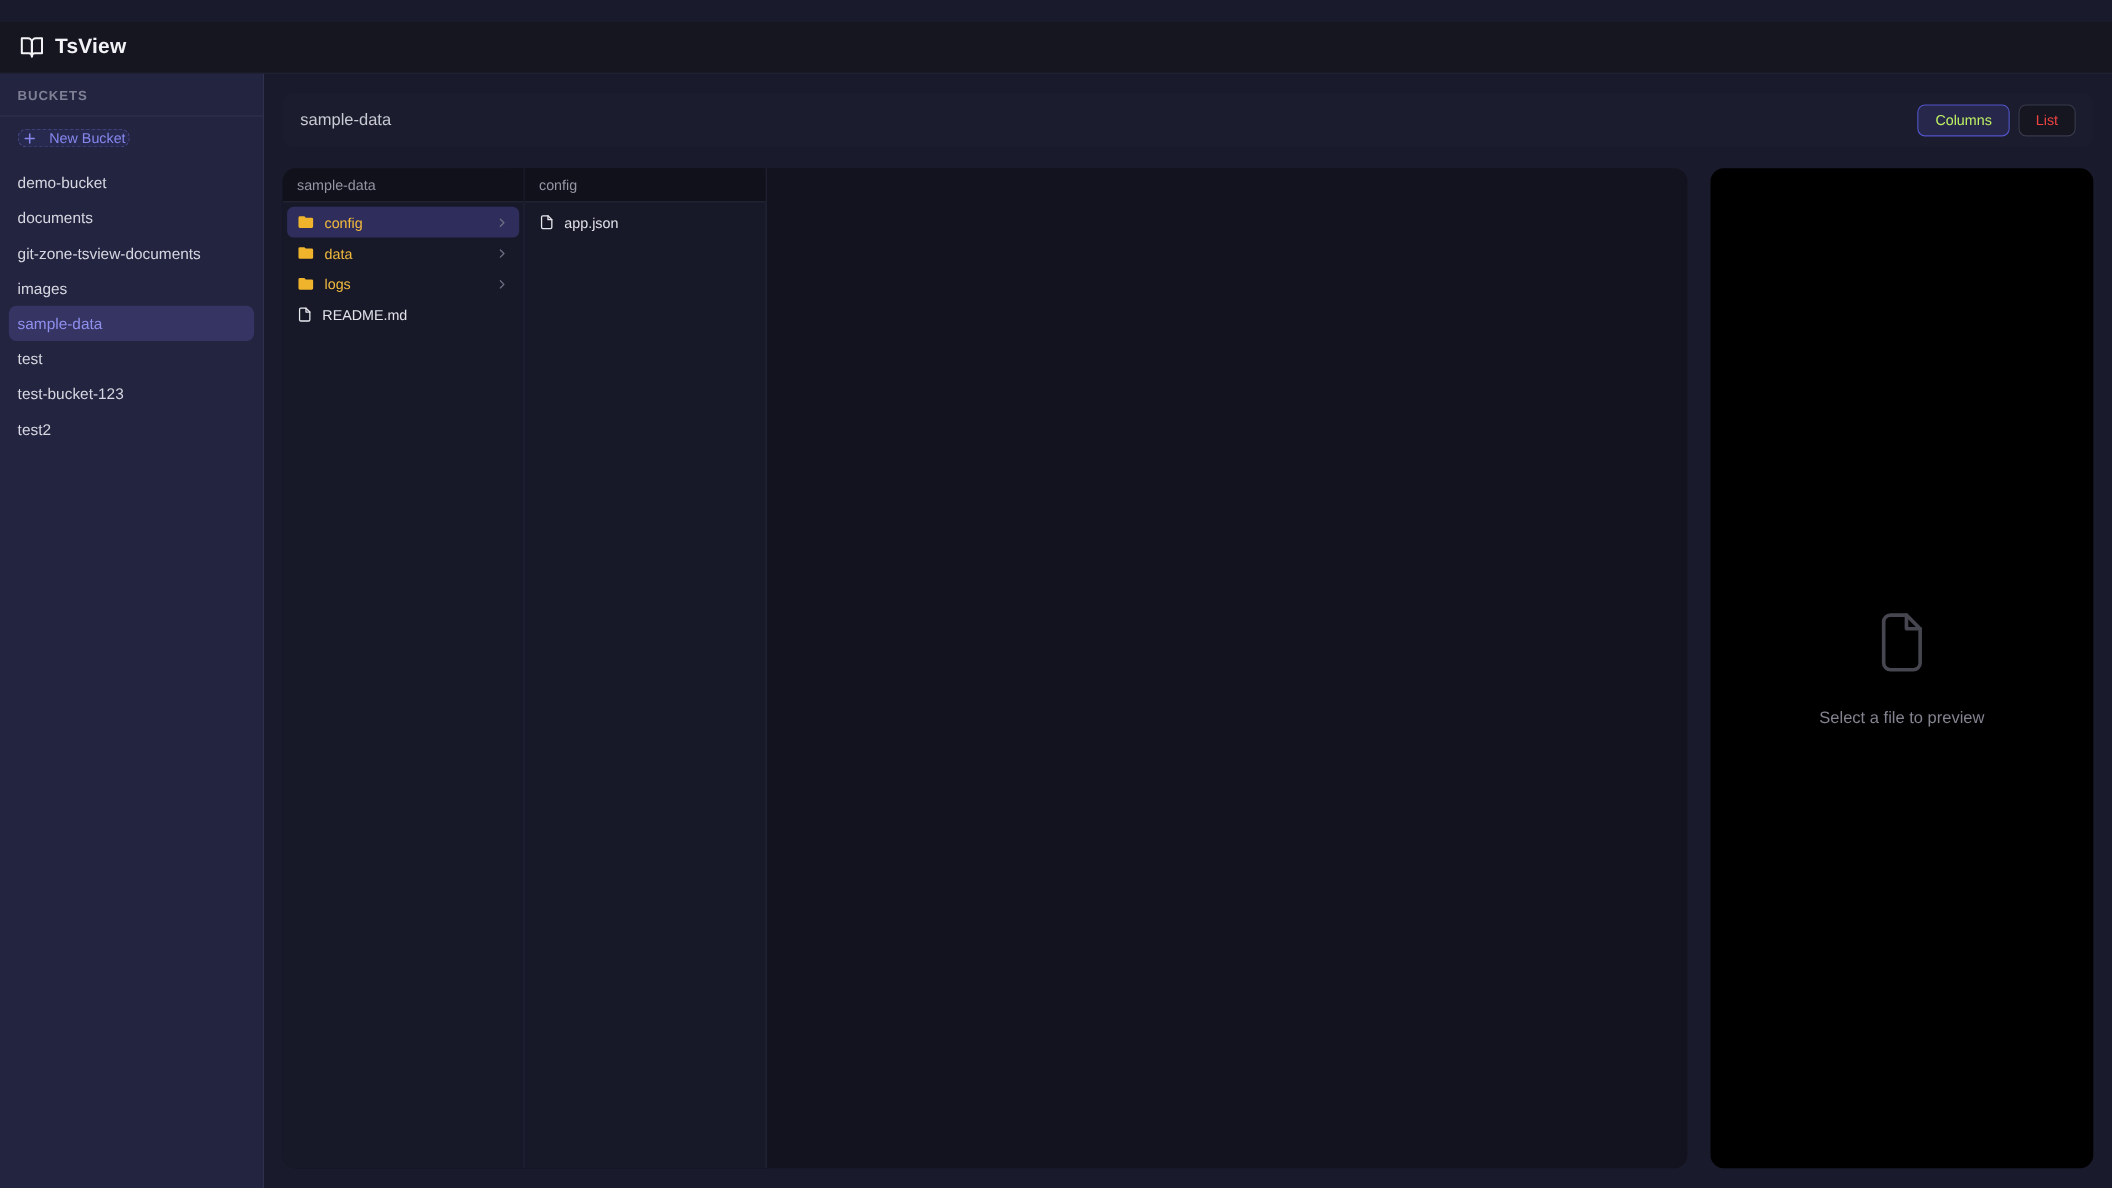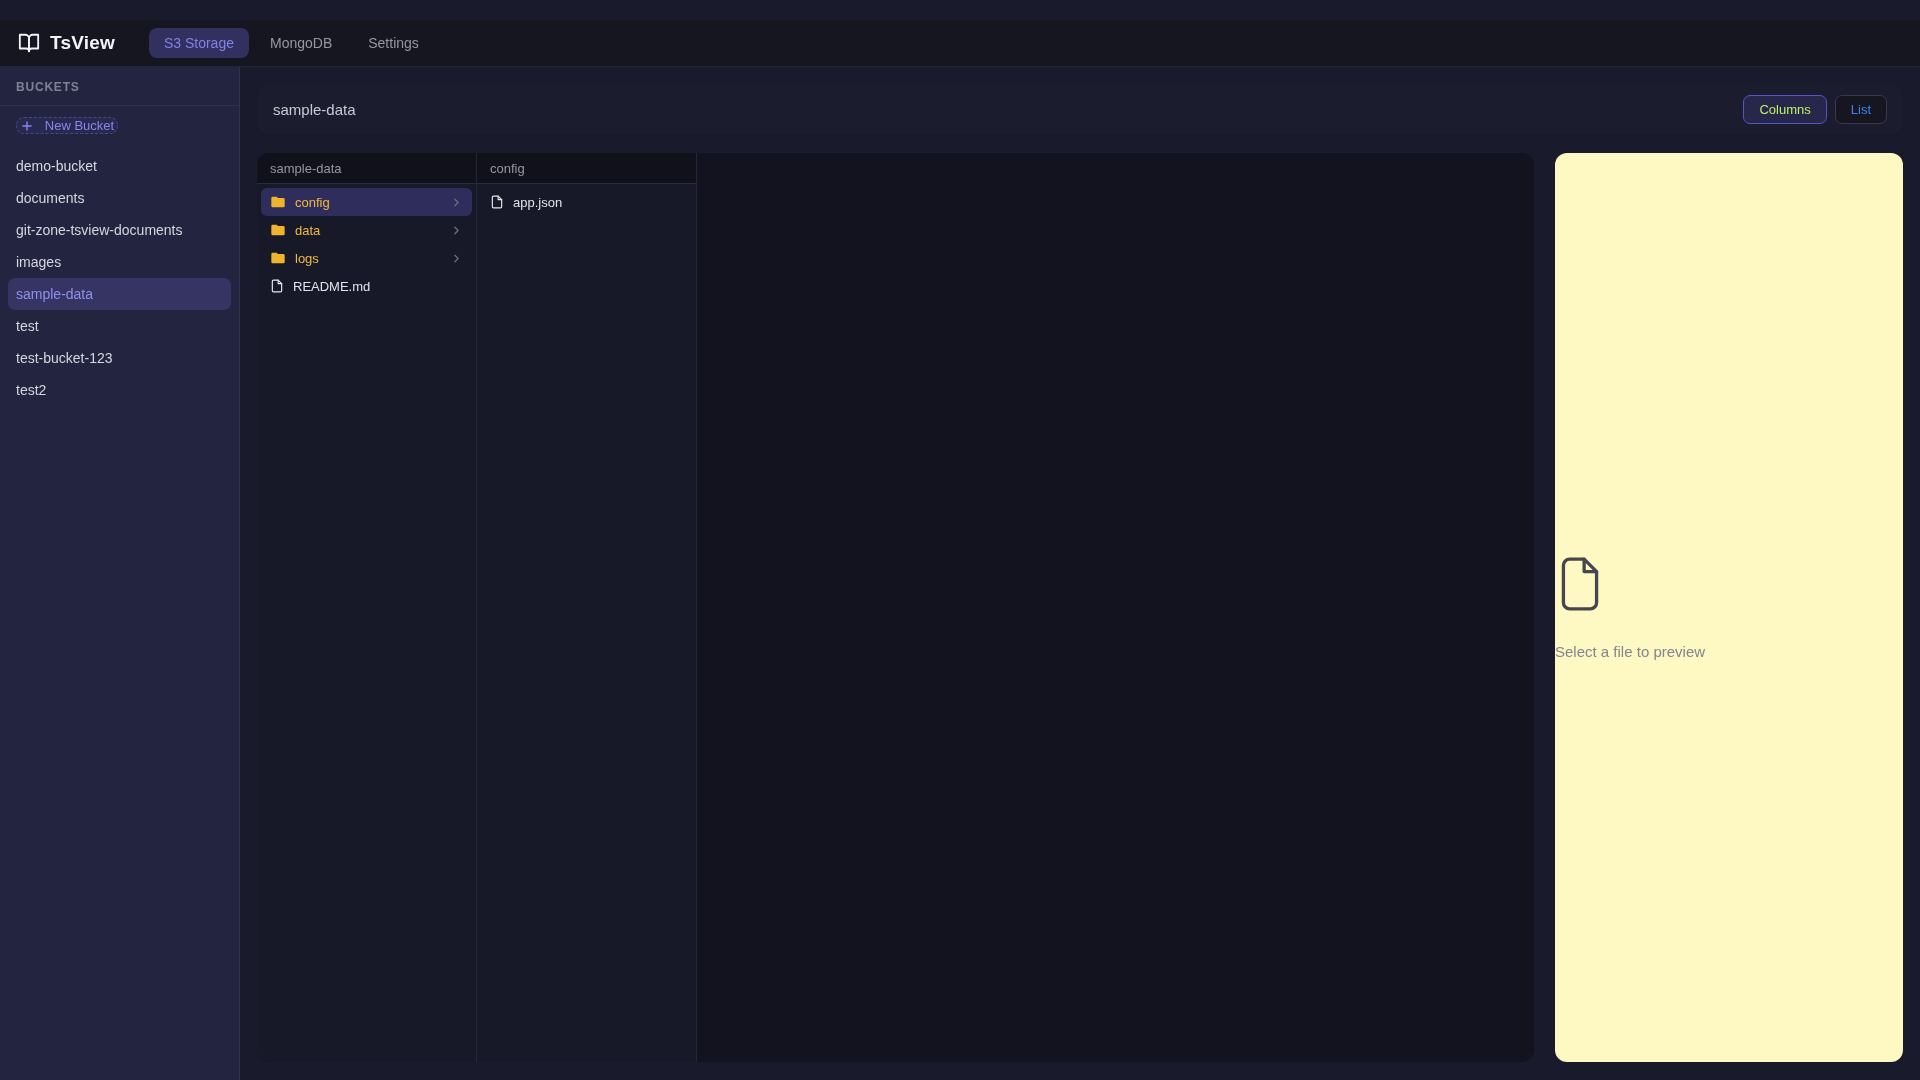--- a/index.html
+++ b/index.html
@@ -76,21 +76,21 @@
     background: #1b1c2d;
     border-radius: 10px;
     display: flex; align-items: center;
     padding: 0 16px;
   }
   .header-title { font-size: 15px; color: #c9cad4; }
   .view-toggle { margin-left: auto; display: flex; gap: 8px; }
   .view-btn {
     height: 29px; padding: 0 15px;
     border-radius: 7px; font-size: 13px;
-    background: #15161f; border: 1px solid #38394c; color: #3b82f6;
+    background: #15161f; border: 1px solid #38394c; color: #ef4444;
     cursor: pointer; font-family: inherit;
   }
   .view-btn.active { background: #26274b; border-color: #5355c9; color: #bef264; }
 
   .content {
     flex: 1; min-height: 0;
     margin: 19px 17px 18px 17px;
     display: flex; gap: 21px;
   }
 
@@ -125,46 +125,41 @@
   .fs-row.selected { background: #2f2d5c; }
   .fs-row .fs-icon { display: flex; align-items: center; }
   .fs-row .fs-name { flex: 1; white-space: nowrap; overflow: hidden; text-overflow: ellipsis; }
   .fs-row.folder .fs-name { color: #f2bb3e; }
   .fs-row.file .fs-name { color: #e2e3ea; }
   .fs-chevron { display: flex; align-items: center; }
 
   
   .preview-panel {
     width: 348px; flex: 0 0 348px;
-    background: #fef9c3;
+    background: #000000;
     border-radius: 12px;
     display: flex; flex-direction: column;
-    align-items: flex-start; justify-content: center;
+    align-items: center; justify-content: center;
     gap: 26px;
   }
   .preview-placeholder-text { font-size: 15px; color: #83848f; }
 </style>
 </head>
 <body>
 
 <div class="navbar">
   <div class="brand">
     <span>
       <svg width="22" height="22" viewBox="0 0 24 24" fill="none" stroke="#f3f3f7" stroke-width="2" stroke-linecap="round" stroke-linejoin="round">
         <path d="M2 3h6a4 4 0 0 1 4 4v14a3 3 0 0 0-3-3H2z"></path>
         <path d="M22 3h-6a4 4 0 0 0-4 4v14a3 3 0 0 1 3-3h7z"></path>
       </svg>
     </span>
     <span class="brand-name">TsView</span>
   </div>
-  <div class="nav-tabs" id="nav-tabs">
-      <button class="nav-tab active">S3 Storage</button>
-      <button class="nav-tab">MongoDB</button>
-      <button class="nav-tab">Settings</button>
-    </div>
 </div>
 
 <div class="app-body">
 
   <div class="sidebar">
     <div class="sidebar-section-label">BUCKETS</div>
     <button class="new-bucket-btn">
       <span>
         <svg width="14" height="14" viewBox="0 0 24 24" fill="none" stroke="#8587ee" stroke-width="2.4" stroke-linecap="round">
           <path d="M12 5v14M5 12h14"></path>

